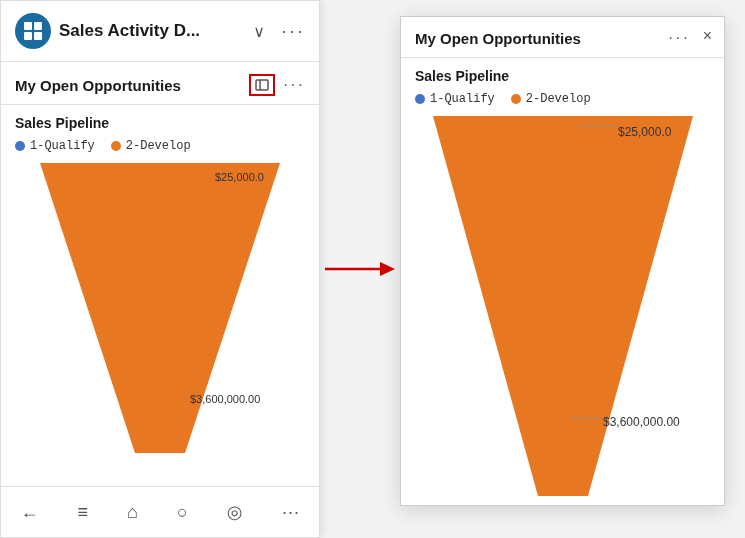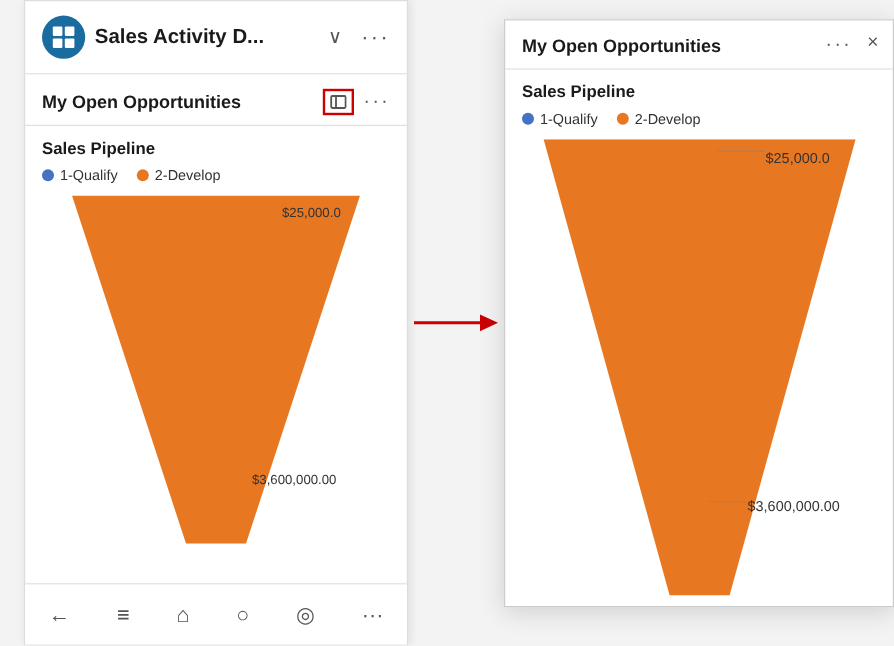--- a/index.html
+++ b/index.html
@@ -16,21 +16,20 @@
     }
 
     .scene {
       display: flex;
       flex-direction: row;
       align-items: flex-start;
       gap: 0;
       width: 745px;
       height: 538px;
       position: relative;
-      margin-left: 20px;
     }
 
     
     .left-panel {
       width: 320px;
       height: 538px;
       background: #fff;
       border: 1px solid #ddd;
       display: flex;
       flex-direction: column;
@@ -136,20 +135,21 @@
       font-size: 14px;
       font-weight: 600;
       color: #1a1a1a;
       margin-bottom: 8px;
     }
 
     .legend {
       display: flex;
       gap: 16px;
       margin-bottom: 10px;
+      font-family: Liberation Mono, monospace;
     }
 
     .legend-item {
       display: flex;
       align-items: center;
       gap: 5px;
       font-size: 12px;
       color: #333;
     }
 

